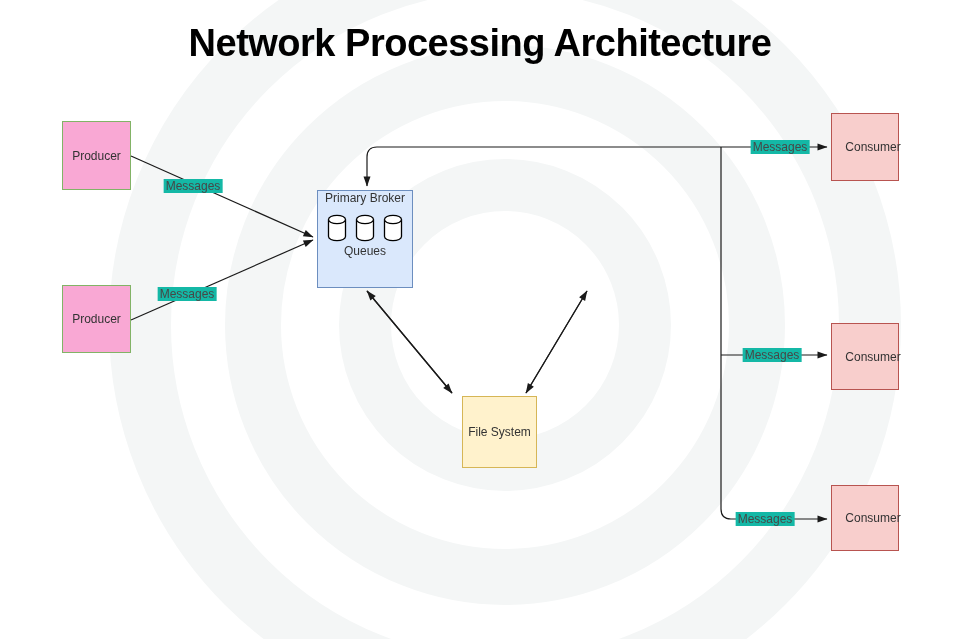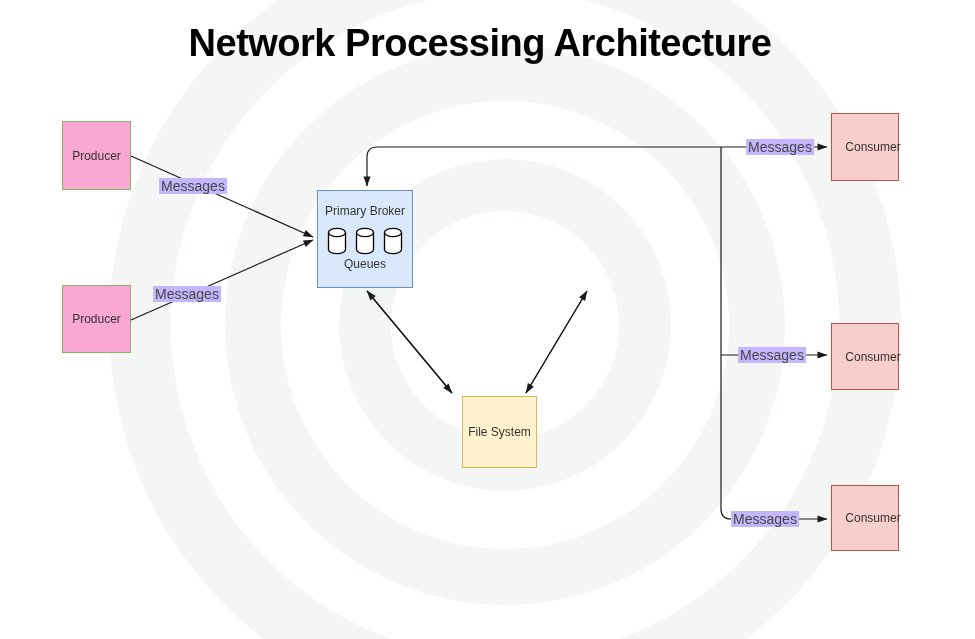--- a/index.html
+++ b/index.html
@@ -18,32 +18,32 @@
     display:flex;align-items:center;justify-content:center;
     font-size:12px;color:#333;text-align:center;white-space:nowrap;
   }
   .producer{background:#f9a8d4;border-color:#82b366;}
   .broker{background:#dae8fc;border-color:#6c8ebf;}
   .file{background:#fff2cc;border-color:#d6b656;}
   .consumer{background:#f8cecc;border-color:#b85450;padding-left:16px;}
   #producer1{left:62px;top:121px;width:69px;height:69px;}
   #producer2{left:62px;top:285px;width:69px;height:68px;}
   #primary-broker{left:317px;top:190px;width:96px;height:98px;
-    flex-direction:column;justify-content:flex-start;padding-top:13px;}
+    flex-direction:column;justify-content:flex-start;}
   #failover-broker{left:541px;top:190px;width:97px;height:98px;}
   #file-system{left:452px;top:396px;width:75px;height:72px;margin-left:10px;}
   #consumer1{left:831px;top:113px;width:68px;height:68px;}
   #consumer2{left:831px;top:323px;width:68px;height:67px;}
   #consumer3{left:831px;top:485px;width:68px;height:66px;}
   .queues-row{display:flex;gap:8px;margin-top:9px;margin-bottom:2px;}
   .queues-row svg{display:block;}
   .edges{position:absolute;left:0;top:0;z-index:3;pointer-events:none;}
   .edge-label{
     position:absolute;z-index:4;transform:translate(-50%,-50%);
-    background:#c4b5fd;padding:0 2px;font-size:14px;color:#474747;
+    background:#14b8a6;padding:0 2px;font-size:12px;color:#474747;
     white-space:nowrap;
   }
 </style>
 </head>
 <body>
 
 <div class="canvas">
 
   <svg class="watermark" width="975" height="639">
     <circle cx="505" cy="325" r="140" fill="none" stroke="#f4f6f6" stroke-width="52"></circle>

